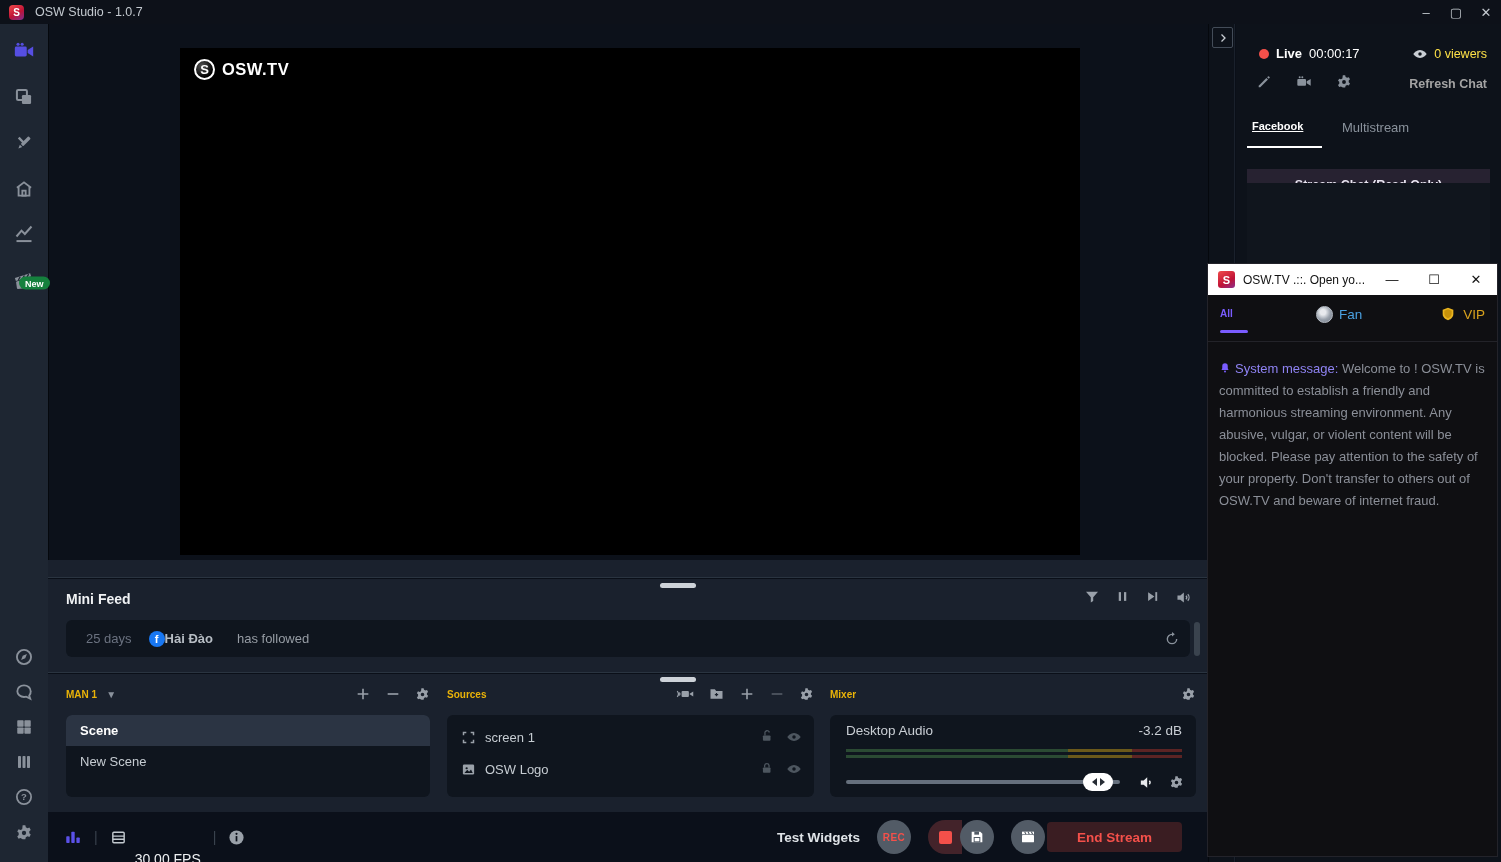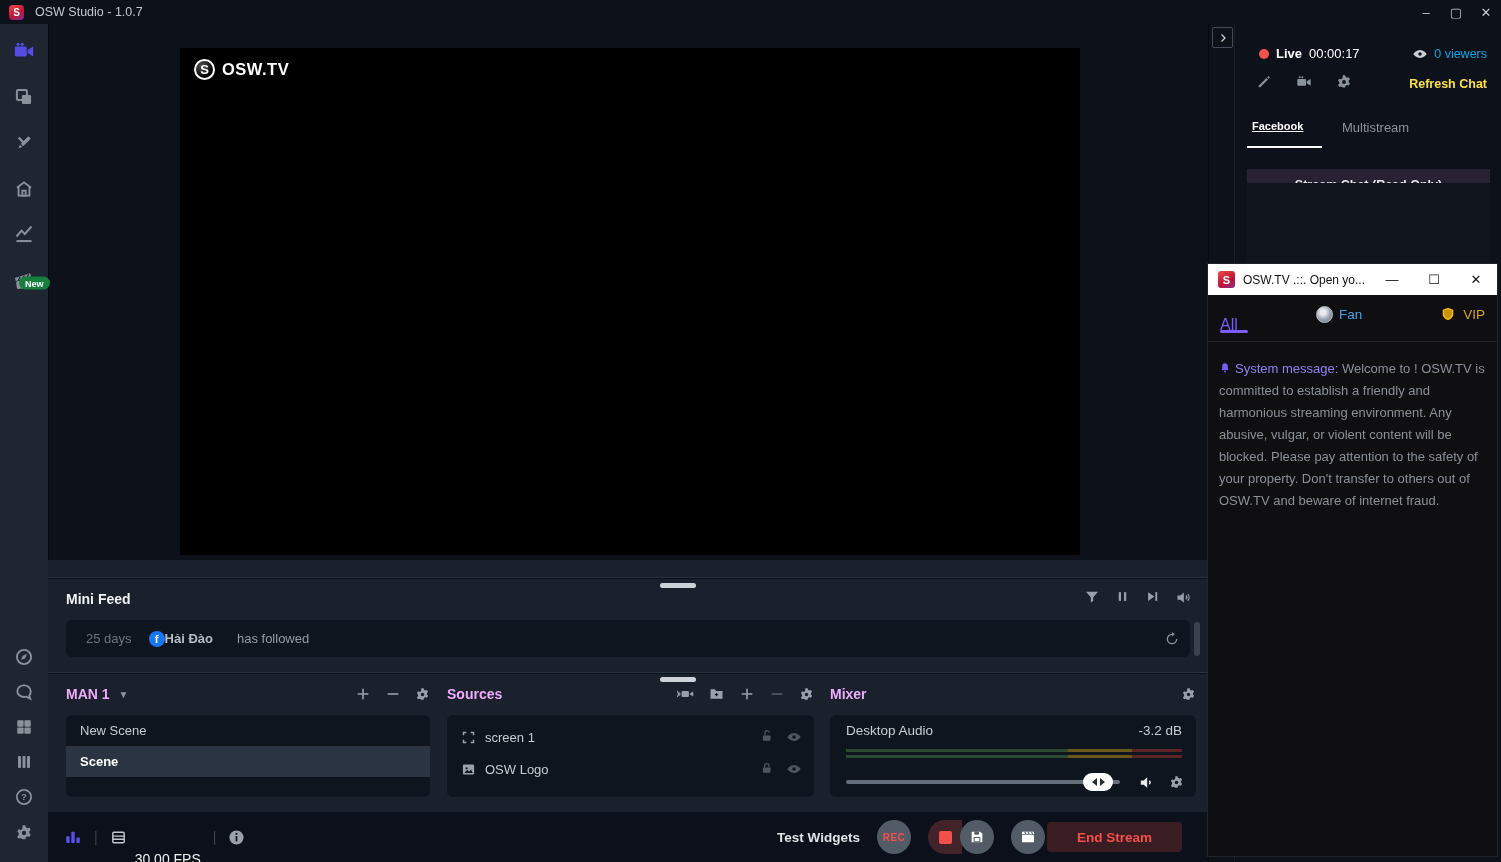--- a/index.html
+++ b/index.html
@@ -41,21 +41,21 @@
   .mf-title { position:absolute; left:18px; top:12px; font-size:14px; font-weight:bold; color:#f0f2f4; }
   .mf-icons { position:absolute; right:16px; top:10px; display:flex; gap:15px; color:#99a0a9; }
   .feed-row { position:absolute; left:18px; top:41px; width:1124px; height:37px; background:#0f151e; border-radius:6px;
     display:flex; align-items:center; font-size:13px; }
   .fb-badge { width:16px; height:16px; border-radius:50%; background:#1877f2; color:#fff; font-size:11px; font-weight:bold;
     display:flex; align-items:center; justify-content:center; }
   .mf-scroll { position:absolute; right:8px; top:43px; width:6px; height:34px; border-radius:3px; background:#3a434e; }
 
   .panels { left:48px; top:674px; width:1160px; height:138px; }
   .panel-hdr { position:absolute; top:8px; height:24px; display:flex; align-items:center; width:100%; }
-  .panel-hdr .t { font-size:14px; font-weight:bold; color:#f0abfc; }
+  .panel-hdr .t { font-size:10px; font-weight:bold; color:#eab308; }
   .hdr-icons { margin-left:auto; display:flex; align-items:center; gap:14px; color:#99a0a9; }
   .listbox { position:absolute; top:41px; left:0; right:0; height:82px; background:#0f151e; border-radius:6px; overflow:hidden; }
   .scene-row { height:31px; display:flex; align-items:center; padding-left:14px; font-size:13px; color:#c6ccd2; }
   .scene-row.sel { background:#2b3443; color:#fff; font-weight:bold; }
   .src-row { height:32px; display:flex; align-items:center; padding:0 12px 0 14px; font-size:13px; color:#c6ccd2; }
   .src-row .nm { margin-left:9px; }
   .src-icons { margin-left:auto; display:flex; gap:12px; color:#4d565f; }
 
   .col-scenes { position:absolute; left:18px; top:0; width:364px; height:138px; }
   .col-sources{ position:absolute; left:399px; top:0; width:367px; height:138px; }
@@ -87,40 +87,40 @@
     font-size:13.5px; font-weight:bold; display:flex; align-items:center; justify-content:center; }
 
   
   .rail { left:1208px; top:24px; width:27px; height:838px; background:#0d121a; border-left:1px solid #05080d; border-right:1px solid #1a212c; }
   .rail-btn { position:absolute; left:3px; top:3px; width:21px; height:21px; border:1px solid #434c58; border-radius:2px;
     color:#c9ced4; display:flex; align-items:center; justify-content:center; }
   .chatpanel { left:1236px; top:24px; width:265px; height:838px; background:#0d121a; }
   .live-dot { position:absolute; left:23px; top:25px; width:10px; height:10px; border-radius:50%; background:var(--live-red,#f4504a); }
   .live-lbl { position:absolute; left:40px; top:22px; font-size:13px; font-weight:bold; color:#fff; }
   .live-time { position:absolute; left:73px; top:22px; font-size:13px; color:#fff; }
-  .viewers { position:absolute; right:14px; top:22px; display:flex; align-items:center; gap:6px; color:#0ea5e9; font-size:12.5px; }
+  .viewers { position:absolute; right:14px; top:22px; display:flex; align-items:center; gap:6px; color:#fde047; font-size:12.5px; }
   .ctl-row { position:absolute; left:20px; top:50px; display:flex; gap:23px; color:#8a929c; }
-  .refresh-chat { position:absolute; right:14px; top:53px; font-size:12.5px; font-weight:bold; color:#fde047; }
+  .refresh-chat { position:absolute; right:14px; top:53px; font-size:12.5px; font-weight:bold; color:#a3a3a3; }
   .tab-fb { position:absolute; left:16px; top:96px; font-size:11px; font-weight:bold; color:#fff;text-decoration:underline; }
   .tab-ms { position:absolute; left:106px; top:96px; font-size:13px; color:#8a929c; }
   .tab-line { position:absolute; left:11px; top:122px; width:75px; height:2px; background:#fff; }
   .sc-header { position:absolute; left:11px; top:128px; width:243px; height:31px; background:#272231; display:flex;
     align-items:center; justify-content:center; color:#eae6f2; font-size:12.5px; font-weight:bold;margin-top:17px; }
   .sc-body { position:absolute; left:11px; top:159px; width:243px; height:105px; background:#10151d; }
 
   
   .popup { left:1208px; top:264px; width:289px; height:592px; background:#0f0f12; box-shadow:0 0 0 1px #23232a; }
   .popup-tb { height:31px; background:#fff; display:flex; align-items:center; }
   .popup-logo { width:17px; height:17px; border-radius:3px; margin-left:10px;
     background:linear-gradient(150deg,#e84247 10%,#c01236 60%,#8c2f8f); color:#fff; font-size:11px; font-weight:bold;
     display:flex; align-items:center; justify-content:center; }
   .popup-title { margin-left:8px; font-size:12px; color:#111; }
   .popup-ctls { margin-left:auto; display:flex; }
   .popup-ctl { width:42px; height:31px; display:flex; align-items:center; justify-content:center; color:#111; font-size:13px; }
-  .ptab-all { position:absolute; left:12px; top:52px; font-size:16px; font-weight:normal; color:var(--accent-purple,#7a5cff); }
+  .ptab-all { position:absolute; left:12px; top:44px; font-size:10px; font-weight:bold; color:var(--accent-purple,#7a5cff); }
   .ptab-line { position:absolute; left:12px; top:66px; width:28px; height:3px; border-radius:2px; background:var(--accent-purple,#7a5cff); }
   .ptab-fan { position:absolute; left:108px; top:42px; display:flex; align-items:center; gap:6px; color:var(--fan-blue,#4aa0e0); font-size:13.5px; }
   .fan-badge { width:17px; height:17px; border-radius:50%; background:radial-gradient(circle at 40% 35%, #e8eaee 20%, #9aa2ad 55%, #6d747e);
     border:1px solid #b9bfc8; }
   .ptab-vip { position:absolute; right:12px; top:42px; display:flex; align-items:center; gap:6px; color:var(--vip-gold,#d8a21d); font-size:13.5px; }
   .ptab-sep { position:absolute; left:0; top:77px; width:289px; height:1px; background:#232329; }
   .sysmsg { position:absolute; left:11px; top:94px; width:268px; font-size:13px; line-height:22px; color:#8b8f98; }
   .sysmsg .lbl { color:var(--message-purple,#8f83f3); }
 </style>
 </head>
@@ -300,25 +300,25 @@
             </svg>
           </span>
         <span>
             <svg width="15" height="15" viewBox="0 0 20 20">
               <path fill-rule="evenodd" fill="currentColor" d="M8.5 1.5h3l.5 2.2 1.9 1.1 2.1-.8 1.5 2.6-1.6 1.5v2.2l1.6 1.5-1.5 2.6-2.1-.8-1.9 1.1-.5 2.2h-3L8 16.7l-1.9-1.1-2.1.8-1.5-2.6 1.6-1.5V9.8L2.5 8.4 4 5.8l2.1.8L8 5.7zM10 7.6a2.4 2.4 0 100 4.8 2.4 2.4 0 000-4.8z"></path>
             </svg>
           </span>
       </div>
     </div>
     <div class="listbox">
+      <div class="scene-row sel">
+          <span>Scene</span>
+        </div>
       <div class="scene-row">
           <span>New Scene</span>
-        </div>
-      <div class="scene-row sel">
-          <span>Scene</span>
         </div>
     </div>
   </div>
 
   <div class="col-sources">
     <div class="panel-hdr">
       <span class="t">Sources</span>
       <div class="hdr-icons">
         <span>
             <svg width="19" height="16" viewBox="0 0 26 20">

